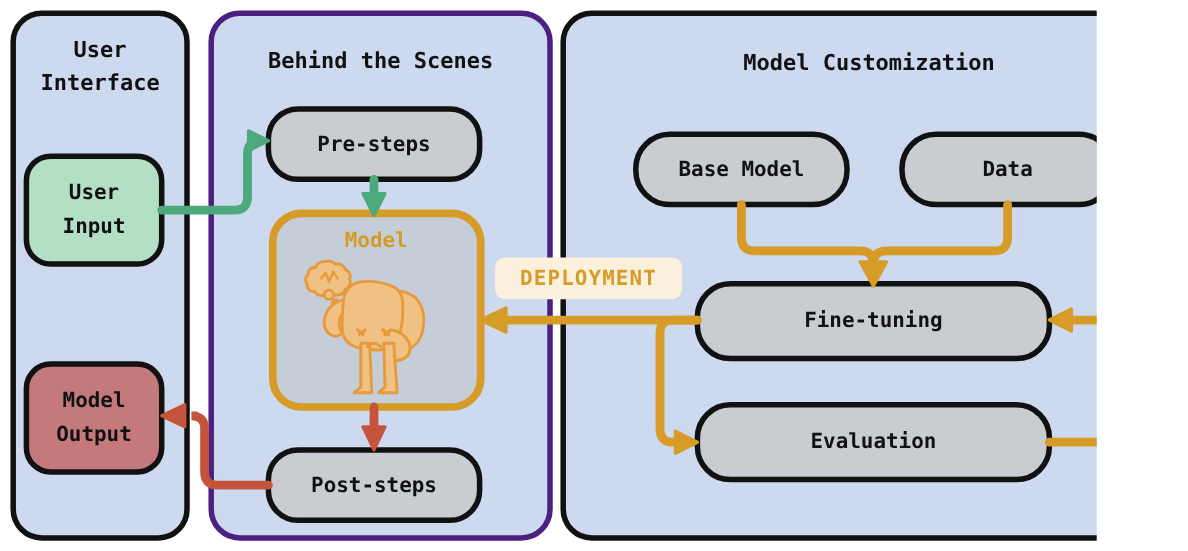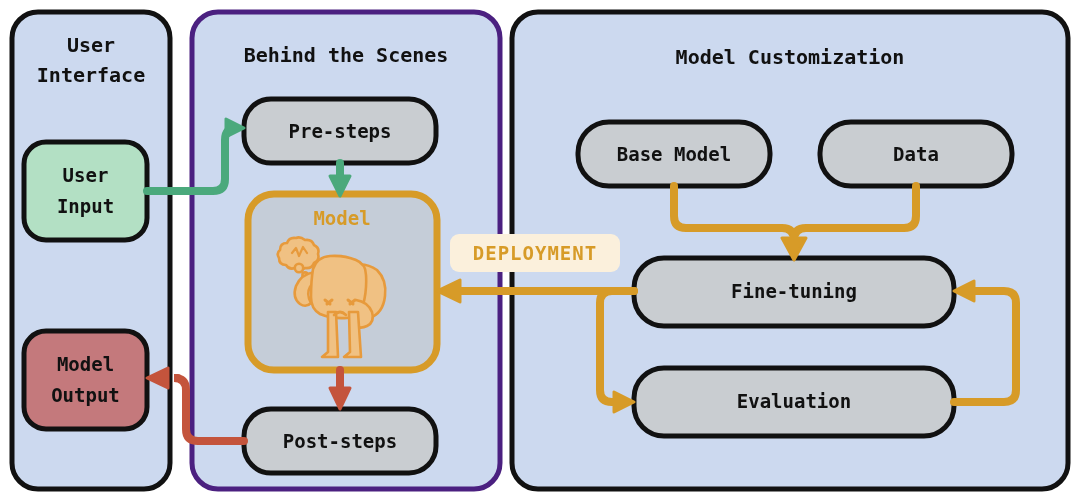--- a/index.html
+++ b/index.html
@@ -6,24 +6,25 @@
   html, body {
     margin: 0;
     padding: 0;
     background: #ffffff;
   }
   body {
     font-family: "DejaVu Sans Mono", "Liberation Mono", monospace;
   }
   #diagram-root {
     position: relative;
-    width: 1080px;
+    width: 985px;
     height: 501px;
     background: #ffffff;
     overflow: hidden;
+    padding-left: 12px;
   }
   svg#diagram-svg {
     position: absolute;
     left: 0;
     top: 0;
     width: 1080px;
     height: 501px;
   }
   .panel-title {
     font-family: "DejaVu Sans Mono", "Liberation Mono", monospace;

